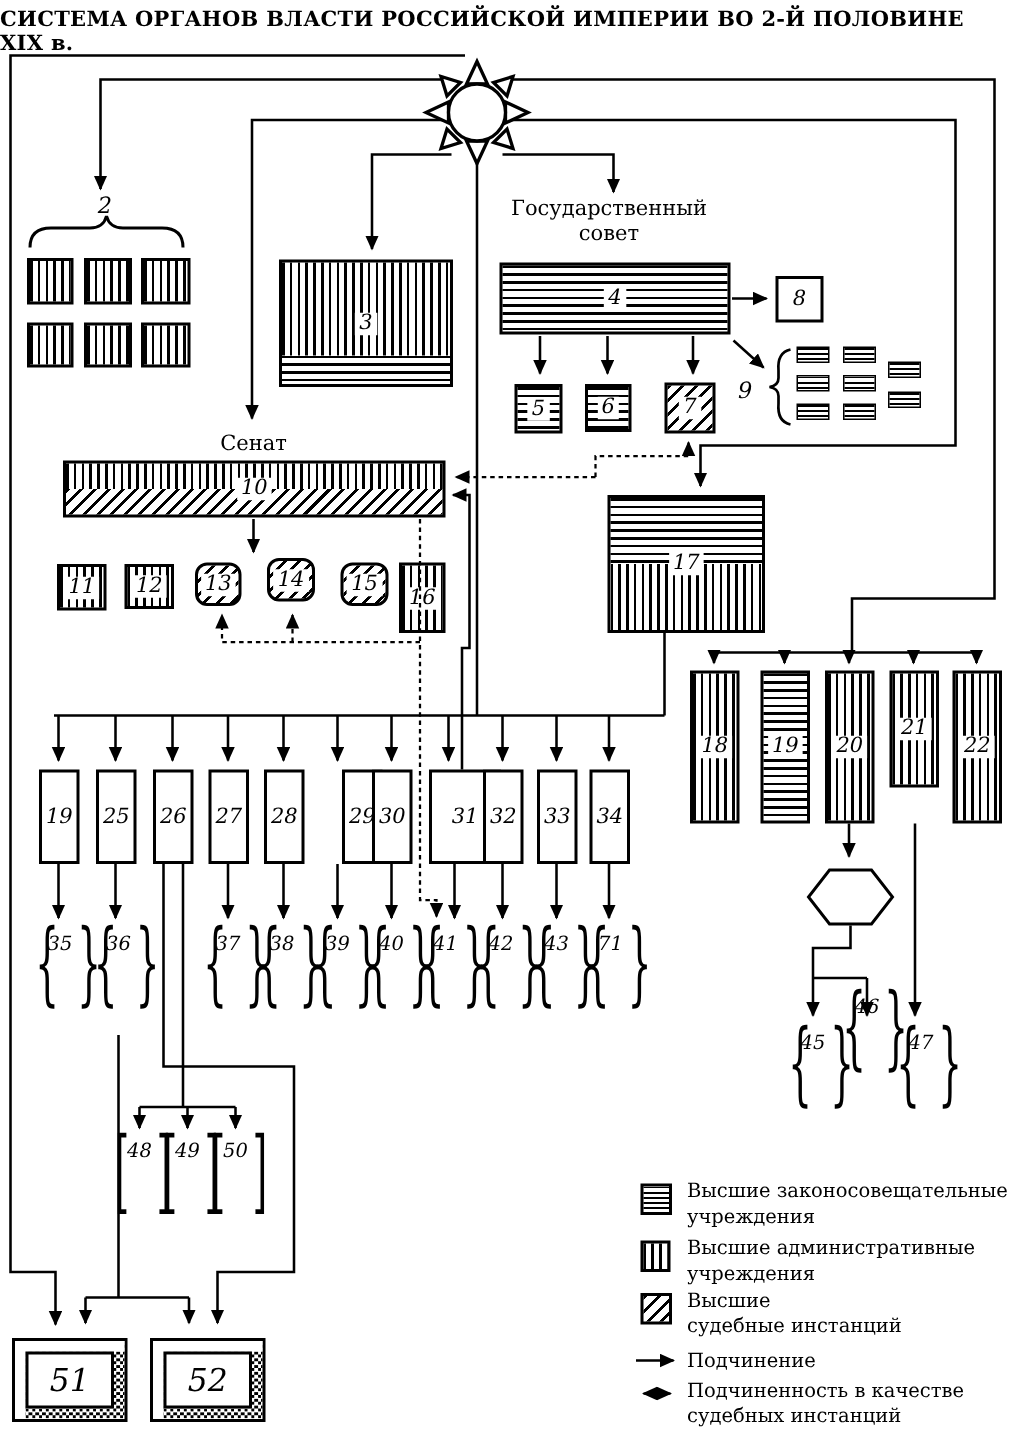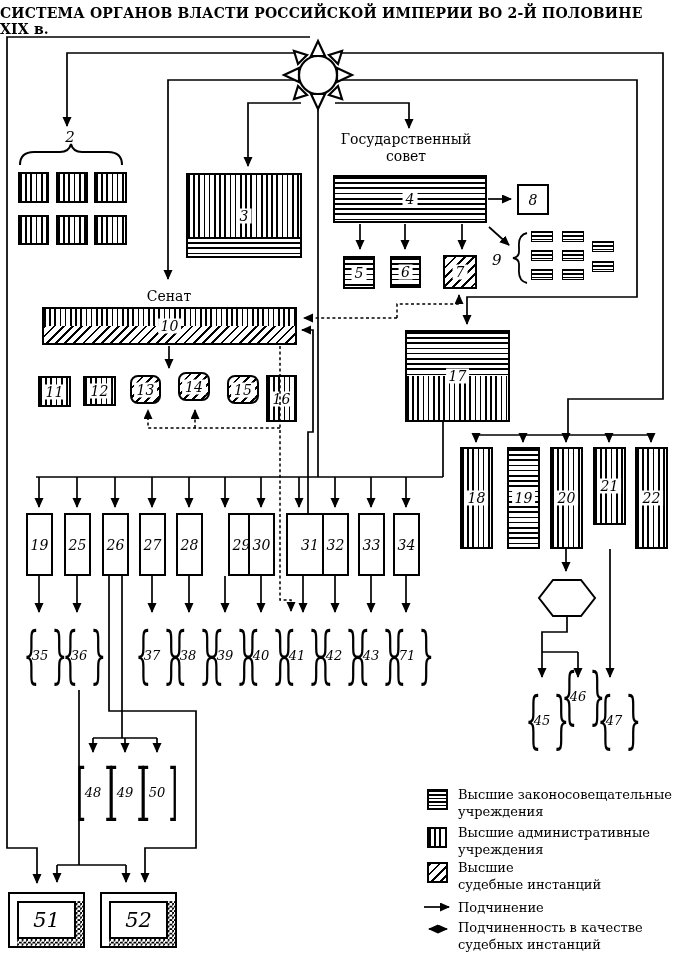--- a/index.html
+++ b/index.html
@@ -13,21 +13,21 @@
   .hh{background-image:repeating-linear-gradient(180deg,#000 0 1.7px,transparent 1.7px 5.2px);}
   .hh2{background-image:repeating-linear-gradient(180deg,#000 0 1.3px,transparent 1.3px 3.4px);}
   .hd{background-image:repeating-linear-gradient(135deg,#000 0 1.9px,transparent 1.9px 6.5px);}
   .half{position:absolute;left:0;right:0;}
   .num{position:absolute;top:50%;left:50%;transform:translate(-50%,-50%);
        background:#fff;padding:0 3px;font-style:italic;font-size:14px;line-height:15px;white-space:nowrap;}
   .plainnum{background:transparent;padding:0;}
   .lbl{position:absolute;font-size:14px;line-height:17px;}
   .ctr{text-align:center;}
   .it{font-style:italic;}
-  .bgrp{position:absolute;display:flex;align-items:center;justify-content:center;}
+  .bgrp{position:absolute;display:flex;justify-content:center;}
   .bch{display:inline-block;font-size:46px;line-height:1;transform:scale(.55,1.32);width:10px;text-align:center;}
   .bnum{font-style:italic;font-size:13px;padding:0 1px;}
   .b3d{position:absolute;box-sizing:border-box;border:2px solid #000;
        background:conic-gradient(#000 0 25%,#fff 0 50%,#000 0 75%,#fff 0) 0 0/4.5px 4.5px;}
   .b3d .wt{position:absolute;left:0;top:0;right:0;height:7px;background:#fff;}
   .b3d .wl{position:absolute;left:0;top:0;bottom:0;width:7px;background:#fff;}
   .b3d .in{position:absolute;left:7px;top:7px;right:7px;bottom:7px;border:2px solid #000;
        background:#fff;display:flex;align-items:center;justify-content:center;
        font-style:italic;font-size:21px;}
   .legtxt{position:absolute;left:458px;font-size:13px;line-height:17px;}

